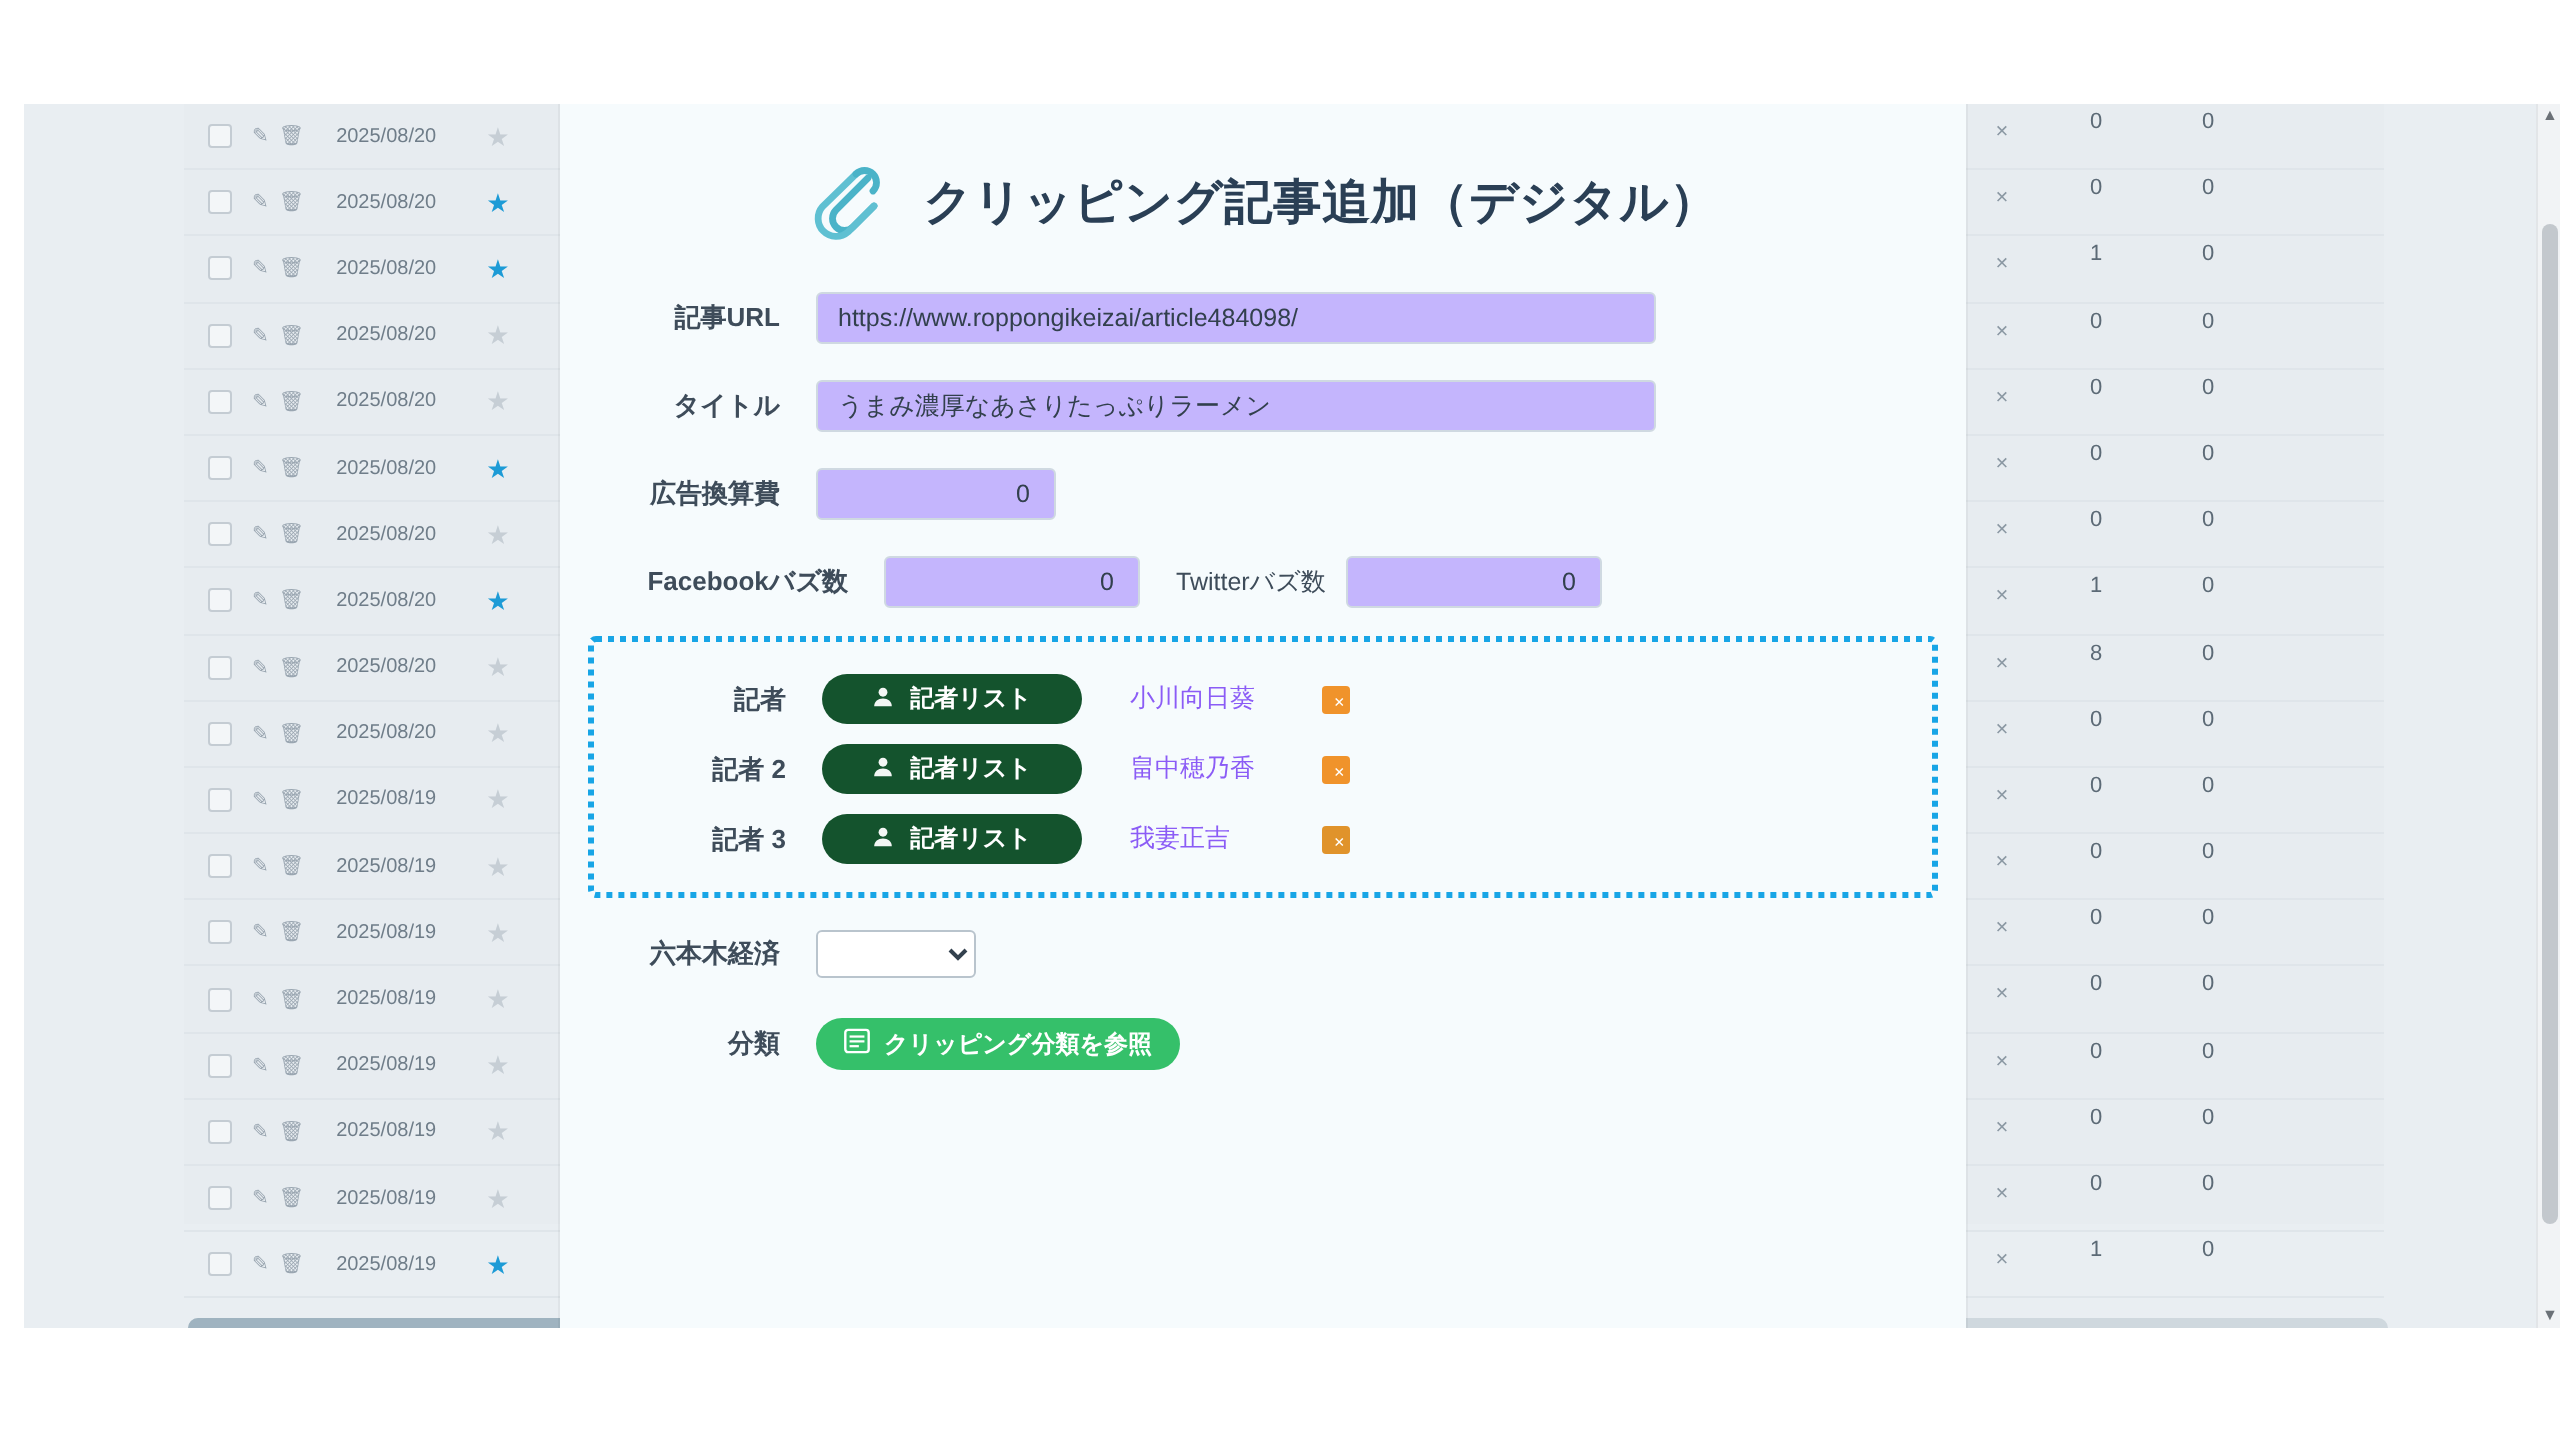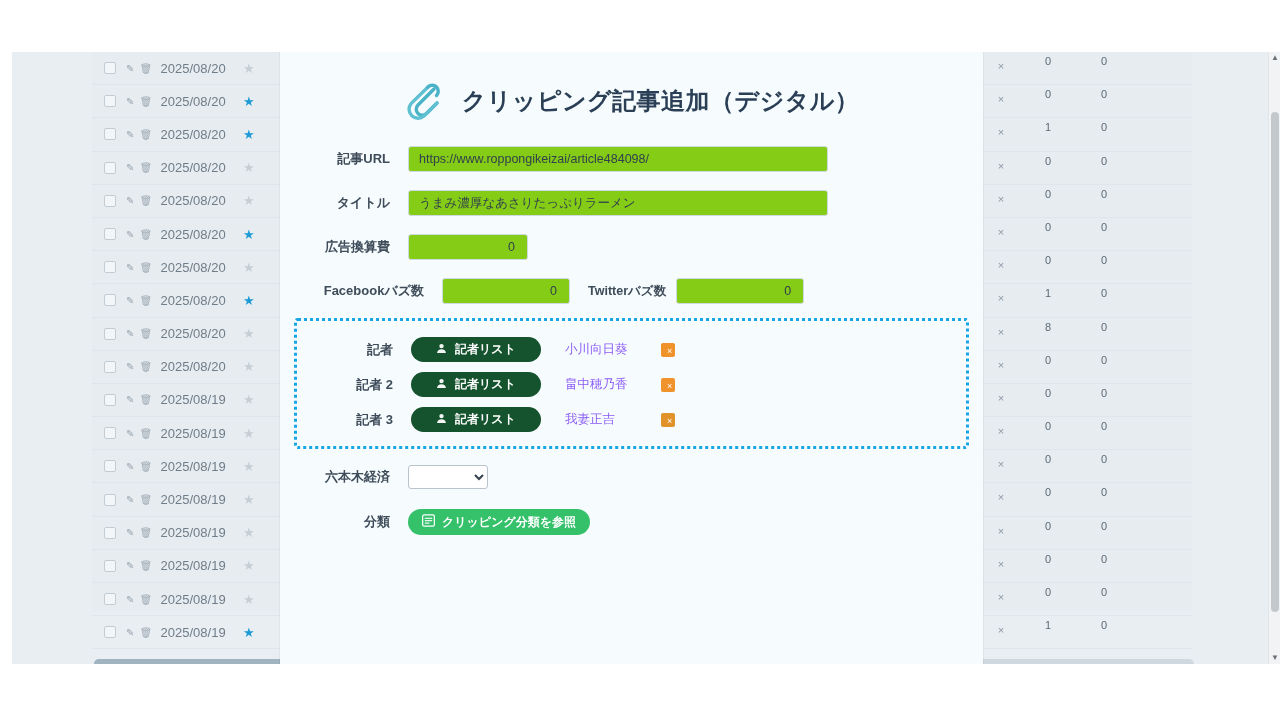--- a/index.html
+++ b/index.html
@@ -43,21 +43,21 @@
   .bg-cb {
     width: 12px; height: 12px;
     border: 1px solid #c4ccd3;
     background: #f3f6f8;
     border-radius: 2px;
     margin-right: 10px;
   }
   .bg-ico {
     font-size: 10px; color: #9aa6b1; margin-right: 5px;
   }
-  .bg-date { width: 72px; text-align: center; color: #6f7d89; font-size: 13px; }
+  .bg-date { width: 72px; text-align: center; color: #6f7d89; font-size: 10px; }
   .bg-star { font-size: 13px; margin-left: 14px; }
   .bg-star.on { color: #1d9bd6; }
   .bg-star.off { color: #c6ced5; }
 
   #bg-table-right {
     position: absolute;
     left: 970px; top: 0px;
     width: 210px; height: 560px;
     background: #e7ecf0;
   }
@@ -148,37 +148,37 @@
     padding-right: 18px;
     font-size: 13px;
     font-weight: bold;
     color: #3e4c5a;
     flex: none;
   }
   .tf {
     height: 26px;
     border: 1px solid #cfd9e1;
     border-radius: 3px;
-    background: #84cc16;
+    background: #c4b5fd;
     font-size: 12.5px;
     color: #32404d;
     padding: 0 10px;
     font-family: "Liberation Sans", sans-serif;
     outline: none;
   }
   .tf.wide { width: 420px; }
   .tf.med { width: 120px; }
   .tf.num { width: 120px; text-align: right; padding-right: 12px; }
   .tf.num2 { width: 128px; text-align: right; padding-right: 12px; }
   .date-wrap { display: flex; align-items: center; gap: 8px; }
   .cal-icon { color: #4aa3e0; font-size: 14px; line-height: 1; }
 
   .inline-label {
     font-size: 12.5px;
-    font-weight: bold;
+    font-weight: normal;
     color: #3e4c5a;
     margin: 0 10px 0 18px;
   }
 
   
   #reporter-group {
     margin: 14px 14px 0 14px;
     border: 3px dotted #18a5e6;
     border-radius: 4px;
     padding: 12px 0 14px 0;

